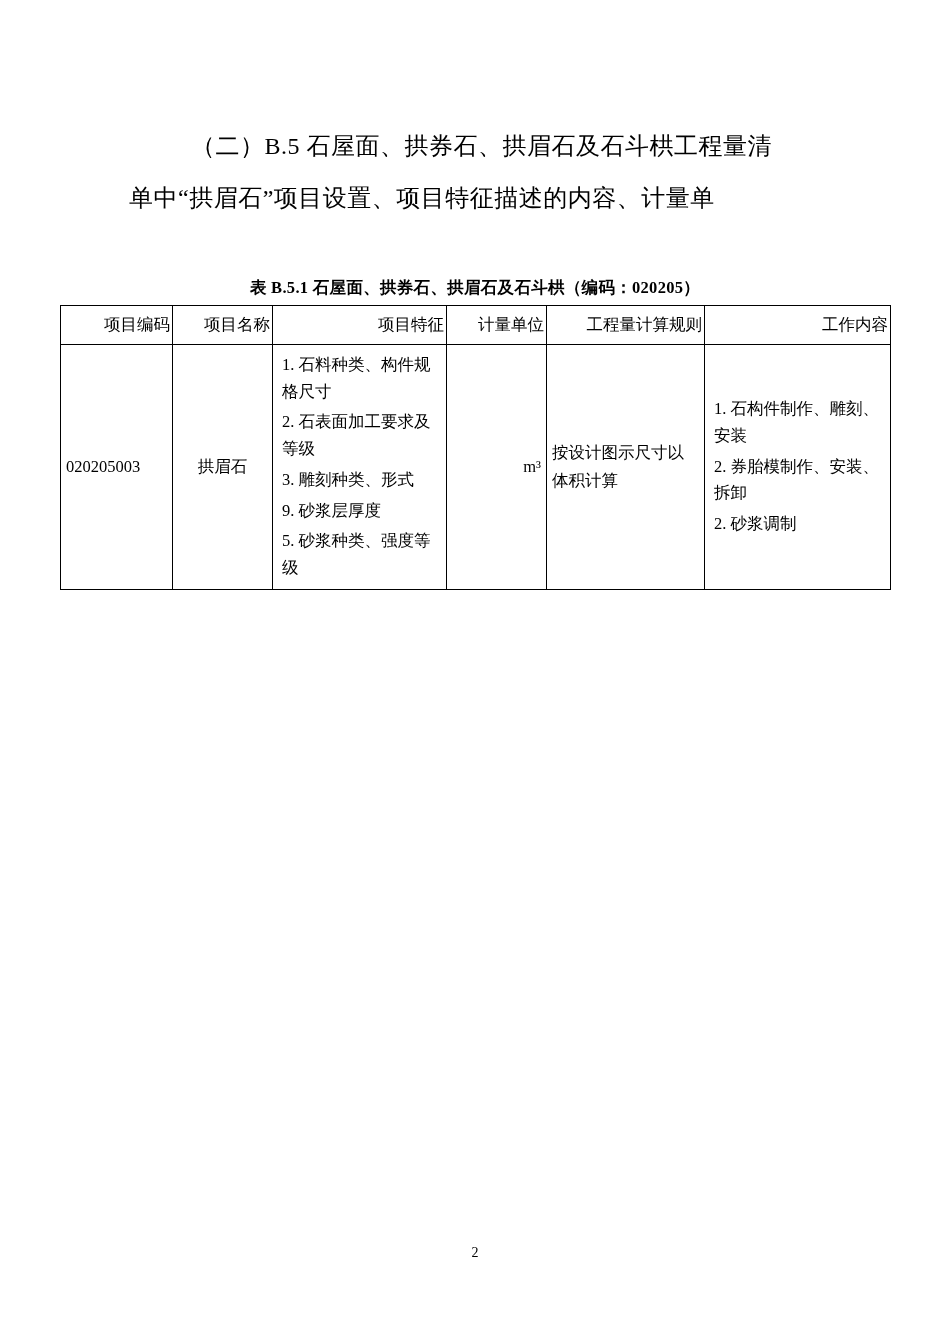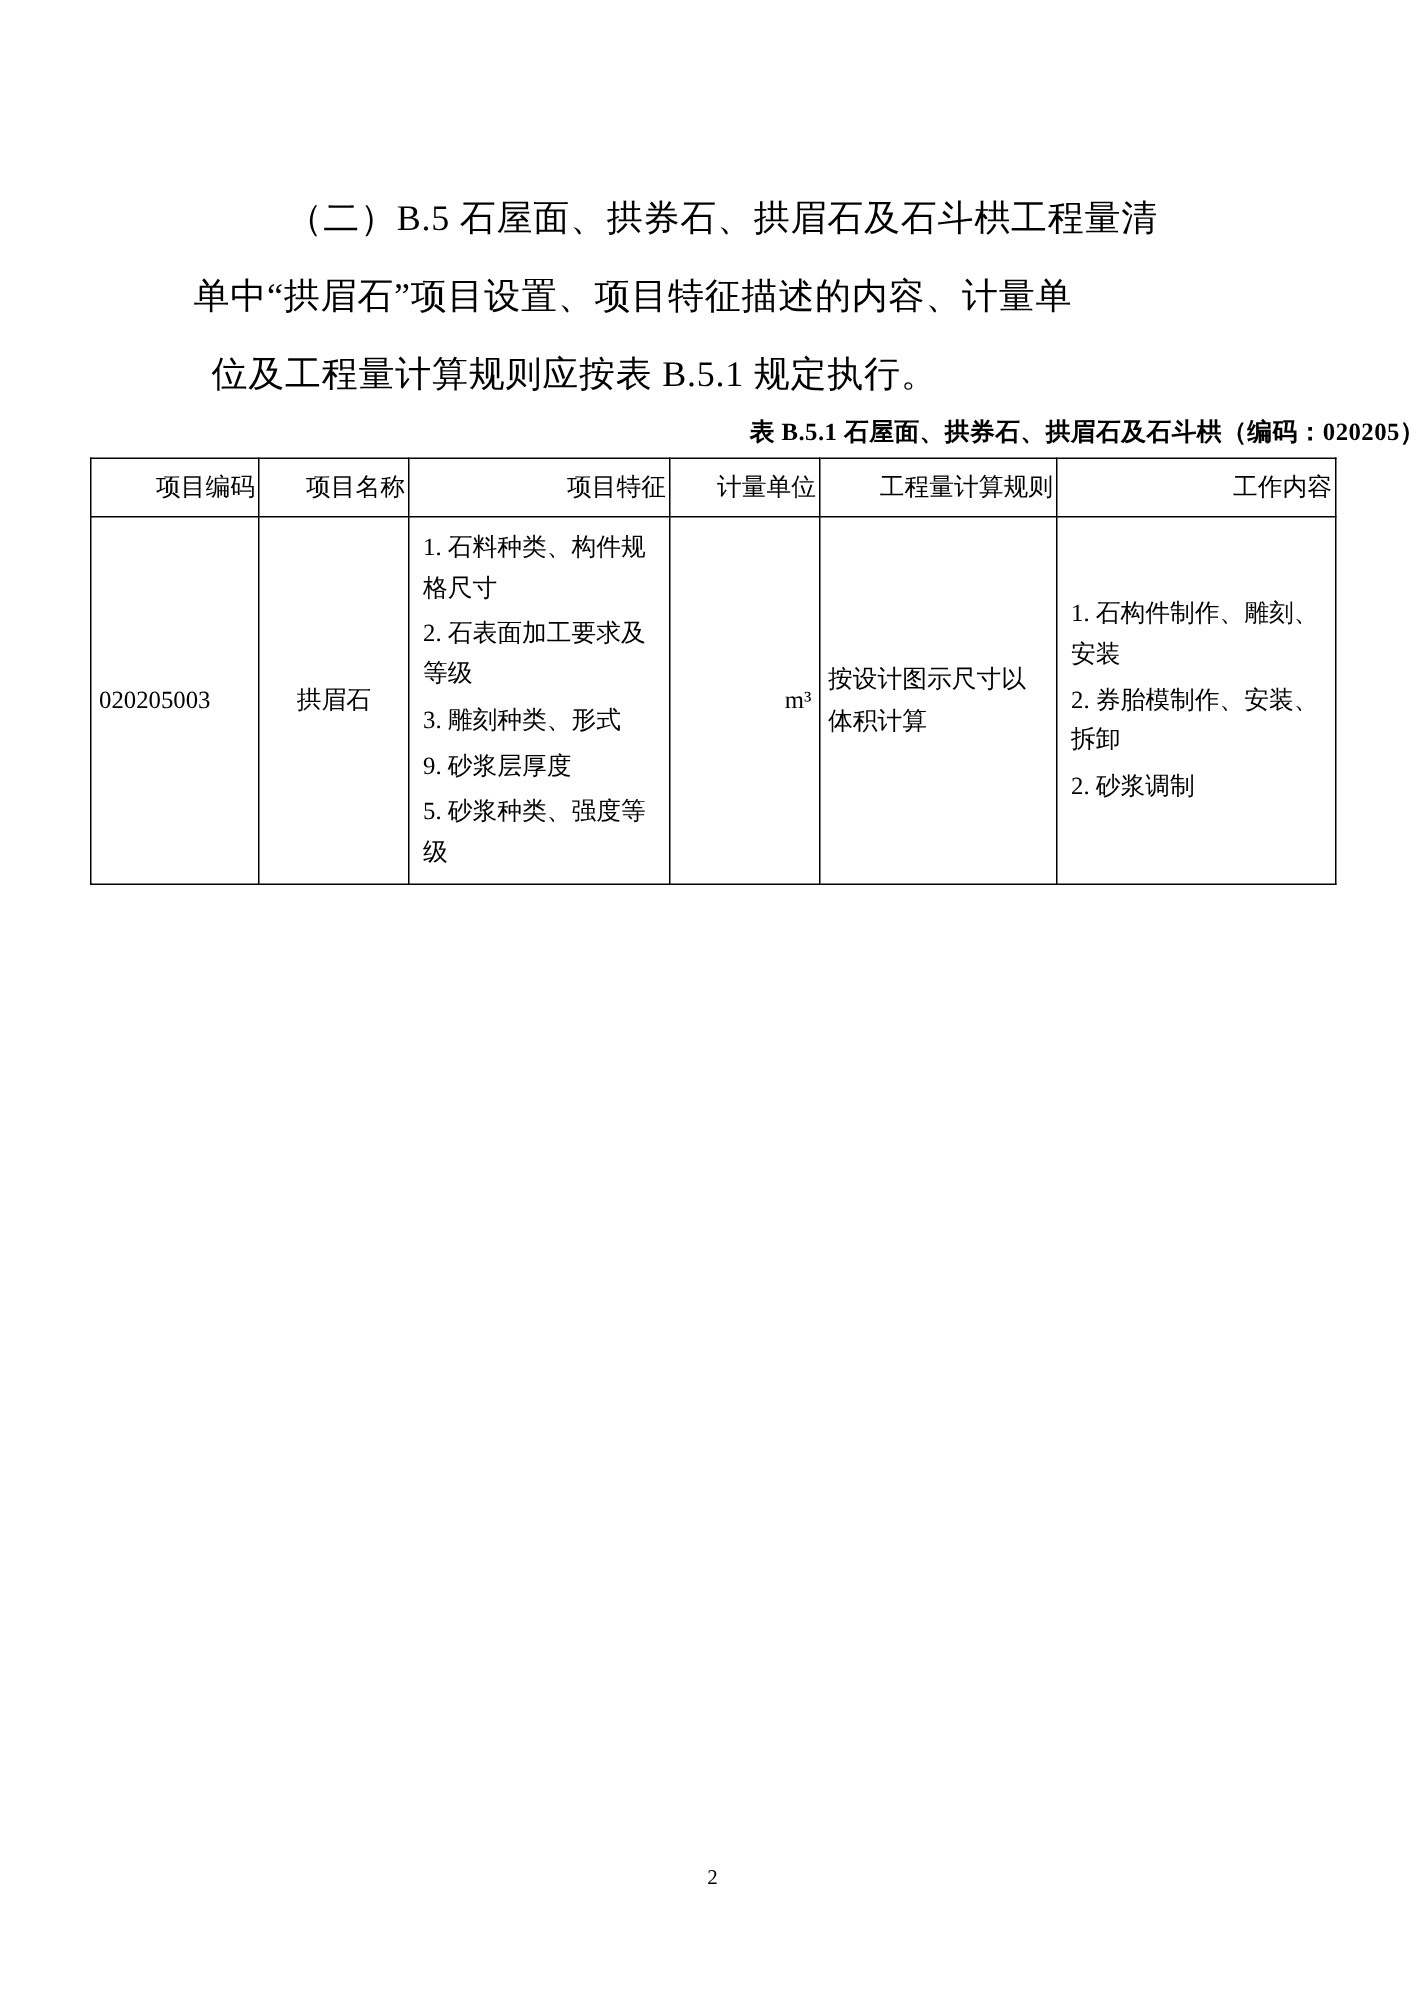--- a/index.html
+++ b/index.html
@@ -39,21 +39,21 @@
   }
   .line1 { text-indent: 96px; }
   .line2 { text-indent: 34px; }
   .line3 { text-indent: 46px; }
 
   .table-caption {
     position: absolute;
     left: 0;
     top: 277px;
     width: 950px;
-    text-align: right;
+    text-align: center;
     font-size: 16.5px;
     font-weight: bold;
     font-family: "Liberation Serif", serif;
     letter-spacing: 0.3px;
   }
 
   table.spec-table {
     position: absolute;
     left: 60px;
     top: 305px;
@@ -126,21 +126,20 @@
   }
 </style>
 </head>
 <body>
 
 <div class="page">
 
   <div class="body-text">
     <span class="ln line1">（二）B.5 石屋面、拱券石、拱眉石及石斗栱工程量清</span>
     <span class="ln line2">单中“拱眉石”项目设置、项目特征描述的内容、计量单</span>
-    <span class="ln line3">位及工程量计算规则应按表 B.5.1 规定执行。</span>
   </div>
 
   <div class="table-caption">表 B.5.1  石屋面、拱券石、拱眉石及石斗栱（编码：020205）</div>
 
   <table class="spec-table">
     <colgroup>
       <col class="col-code">
       <col class="col-name">
       <col class="col-feat">
       <col class="col-unit">

